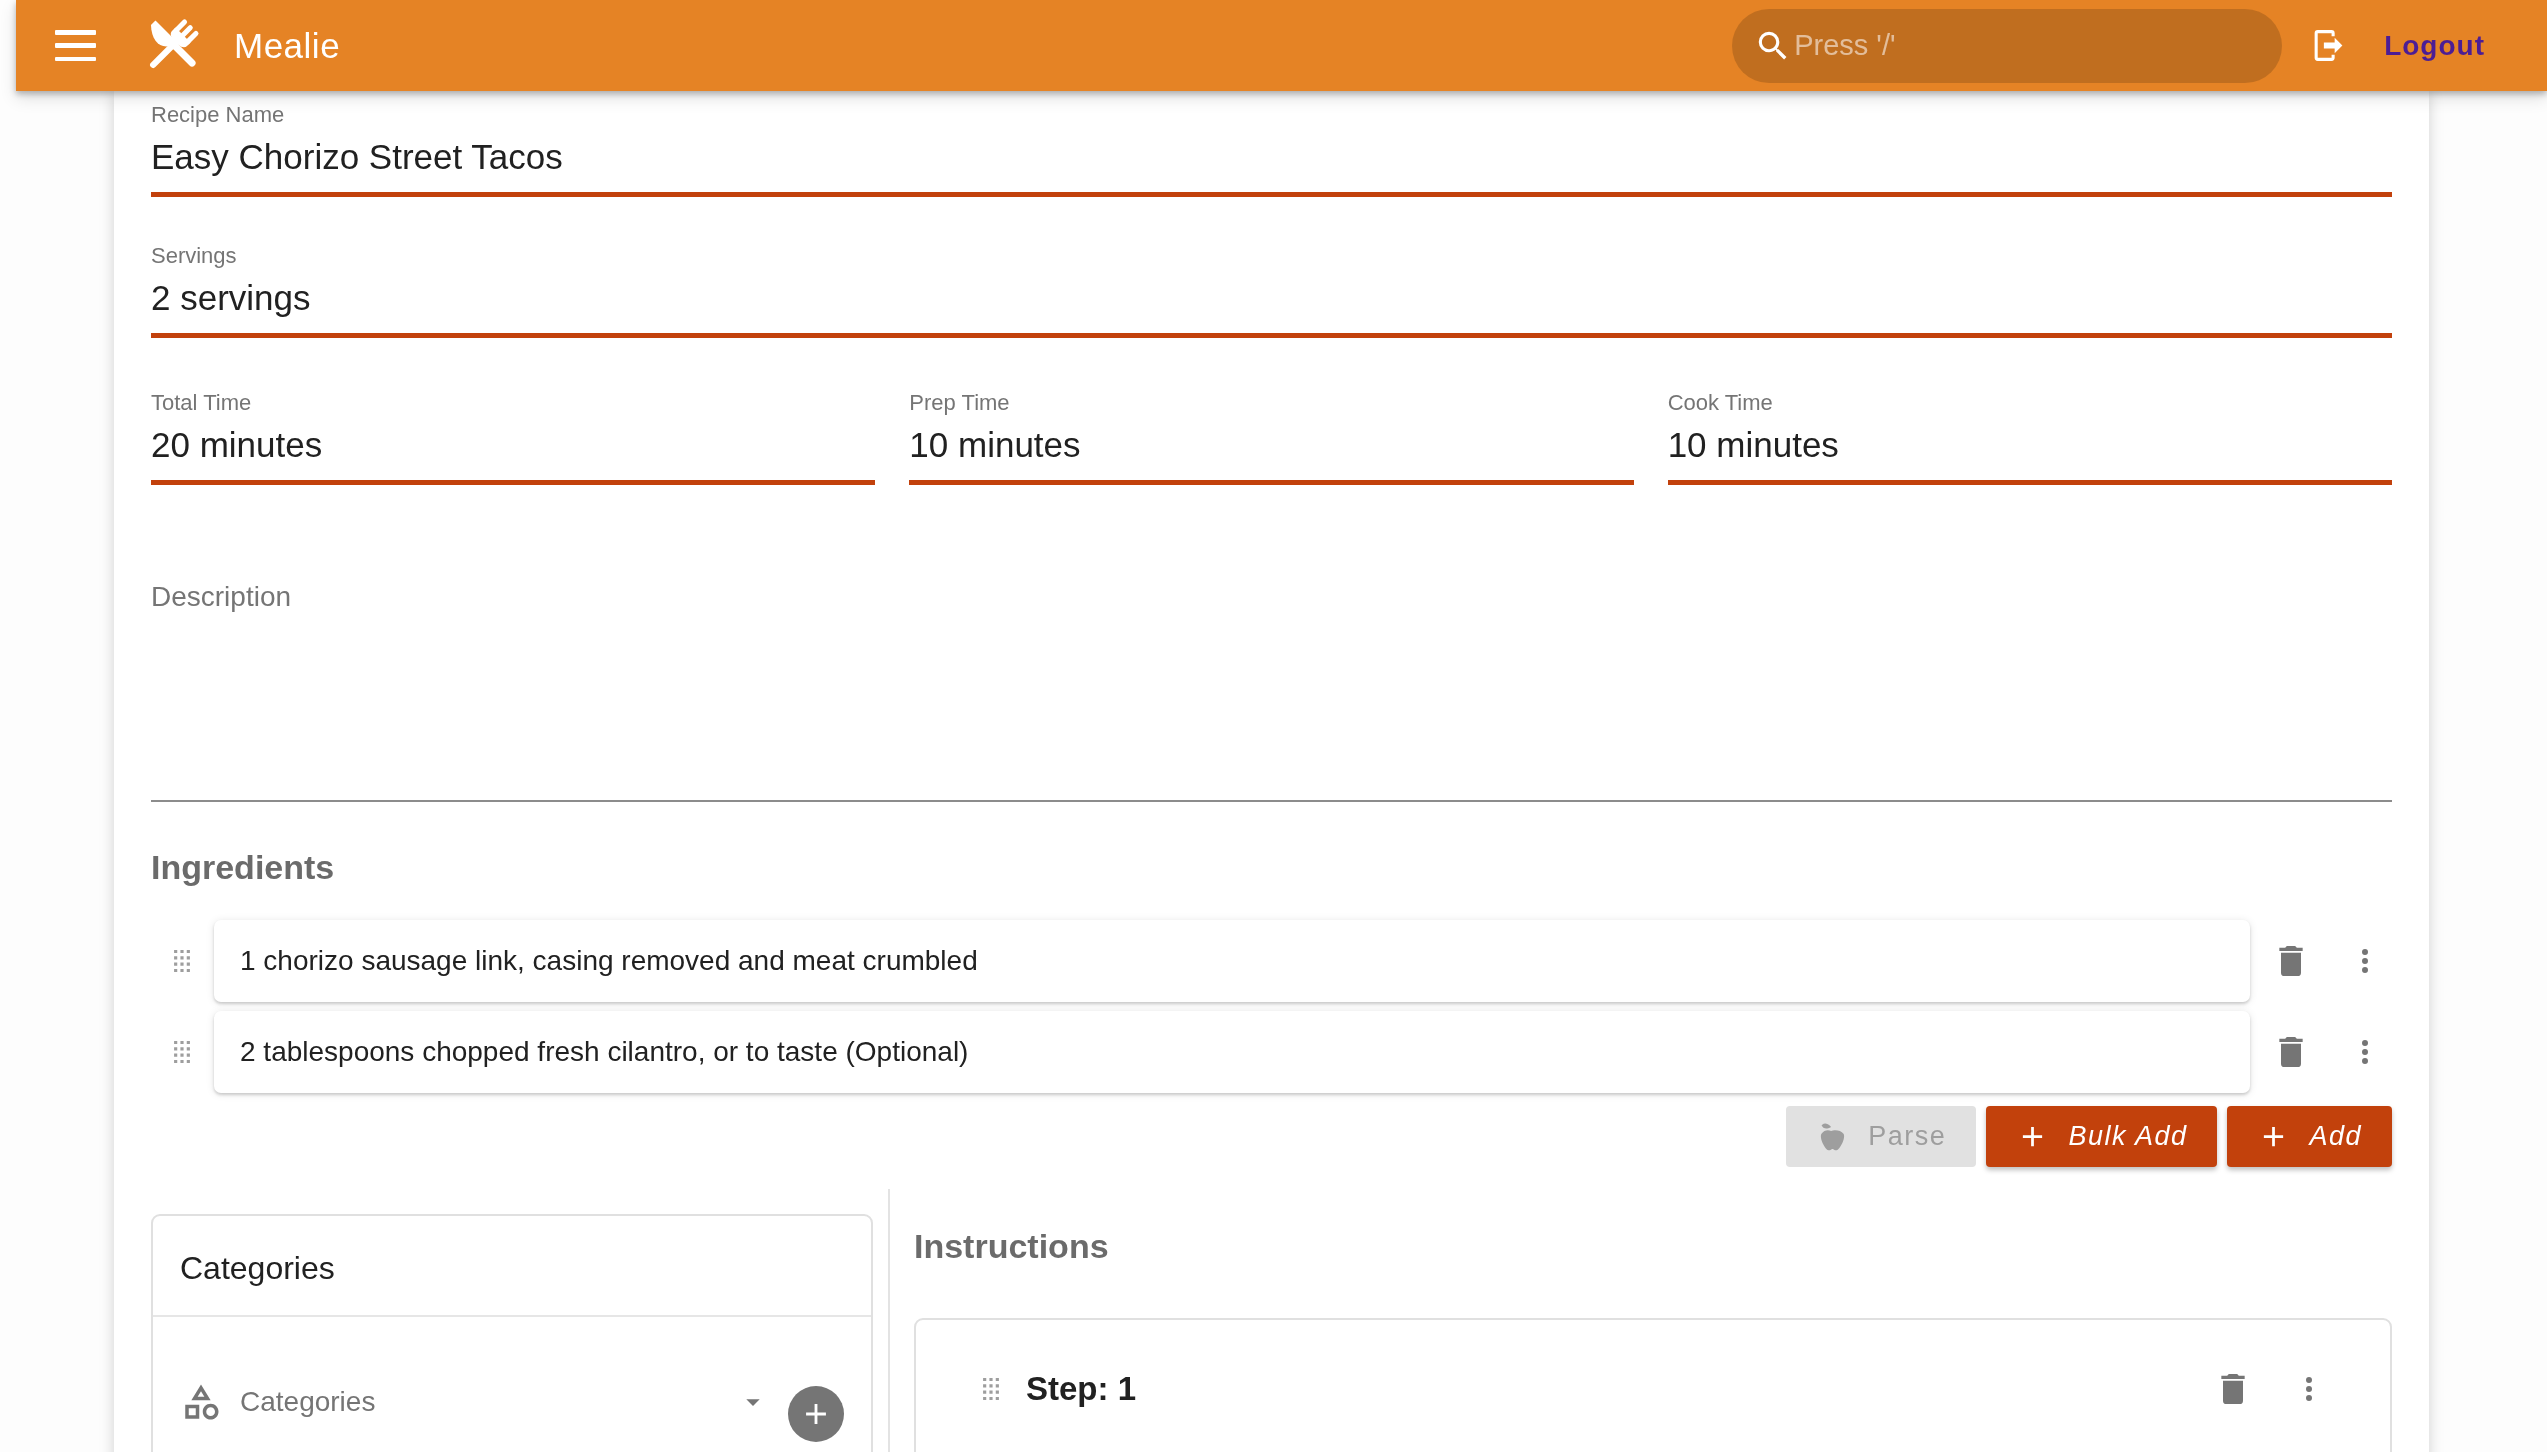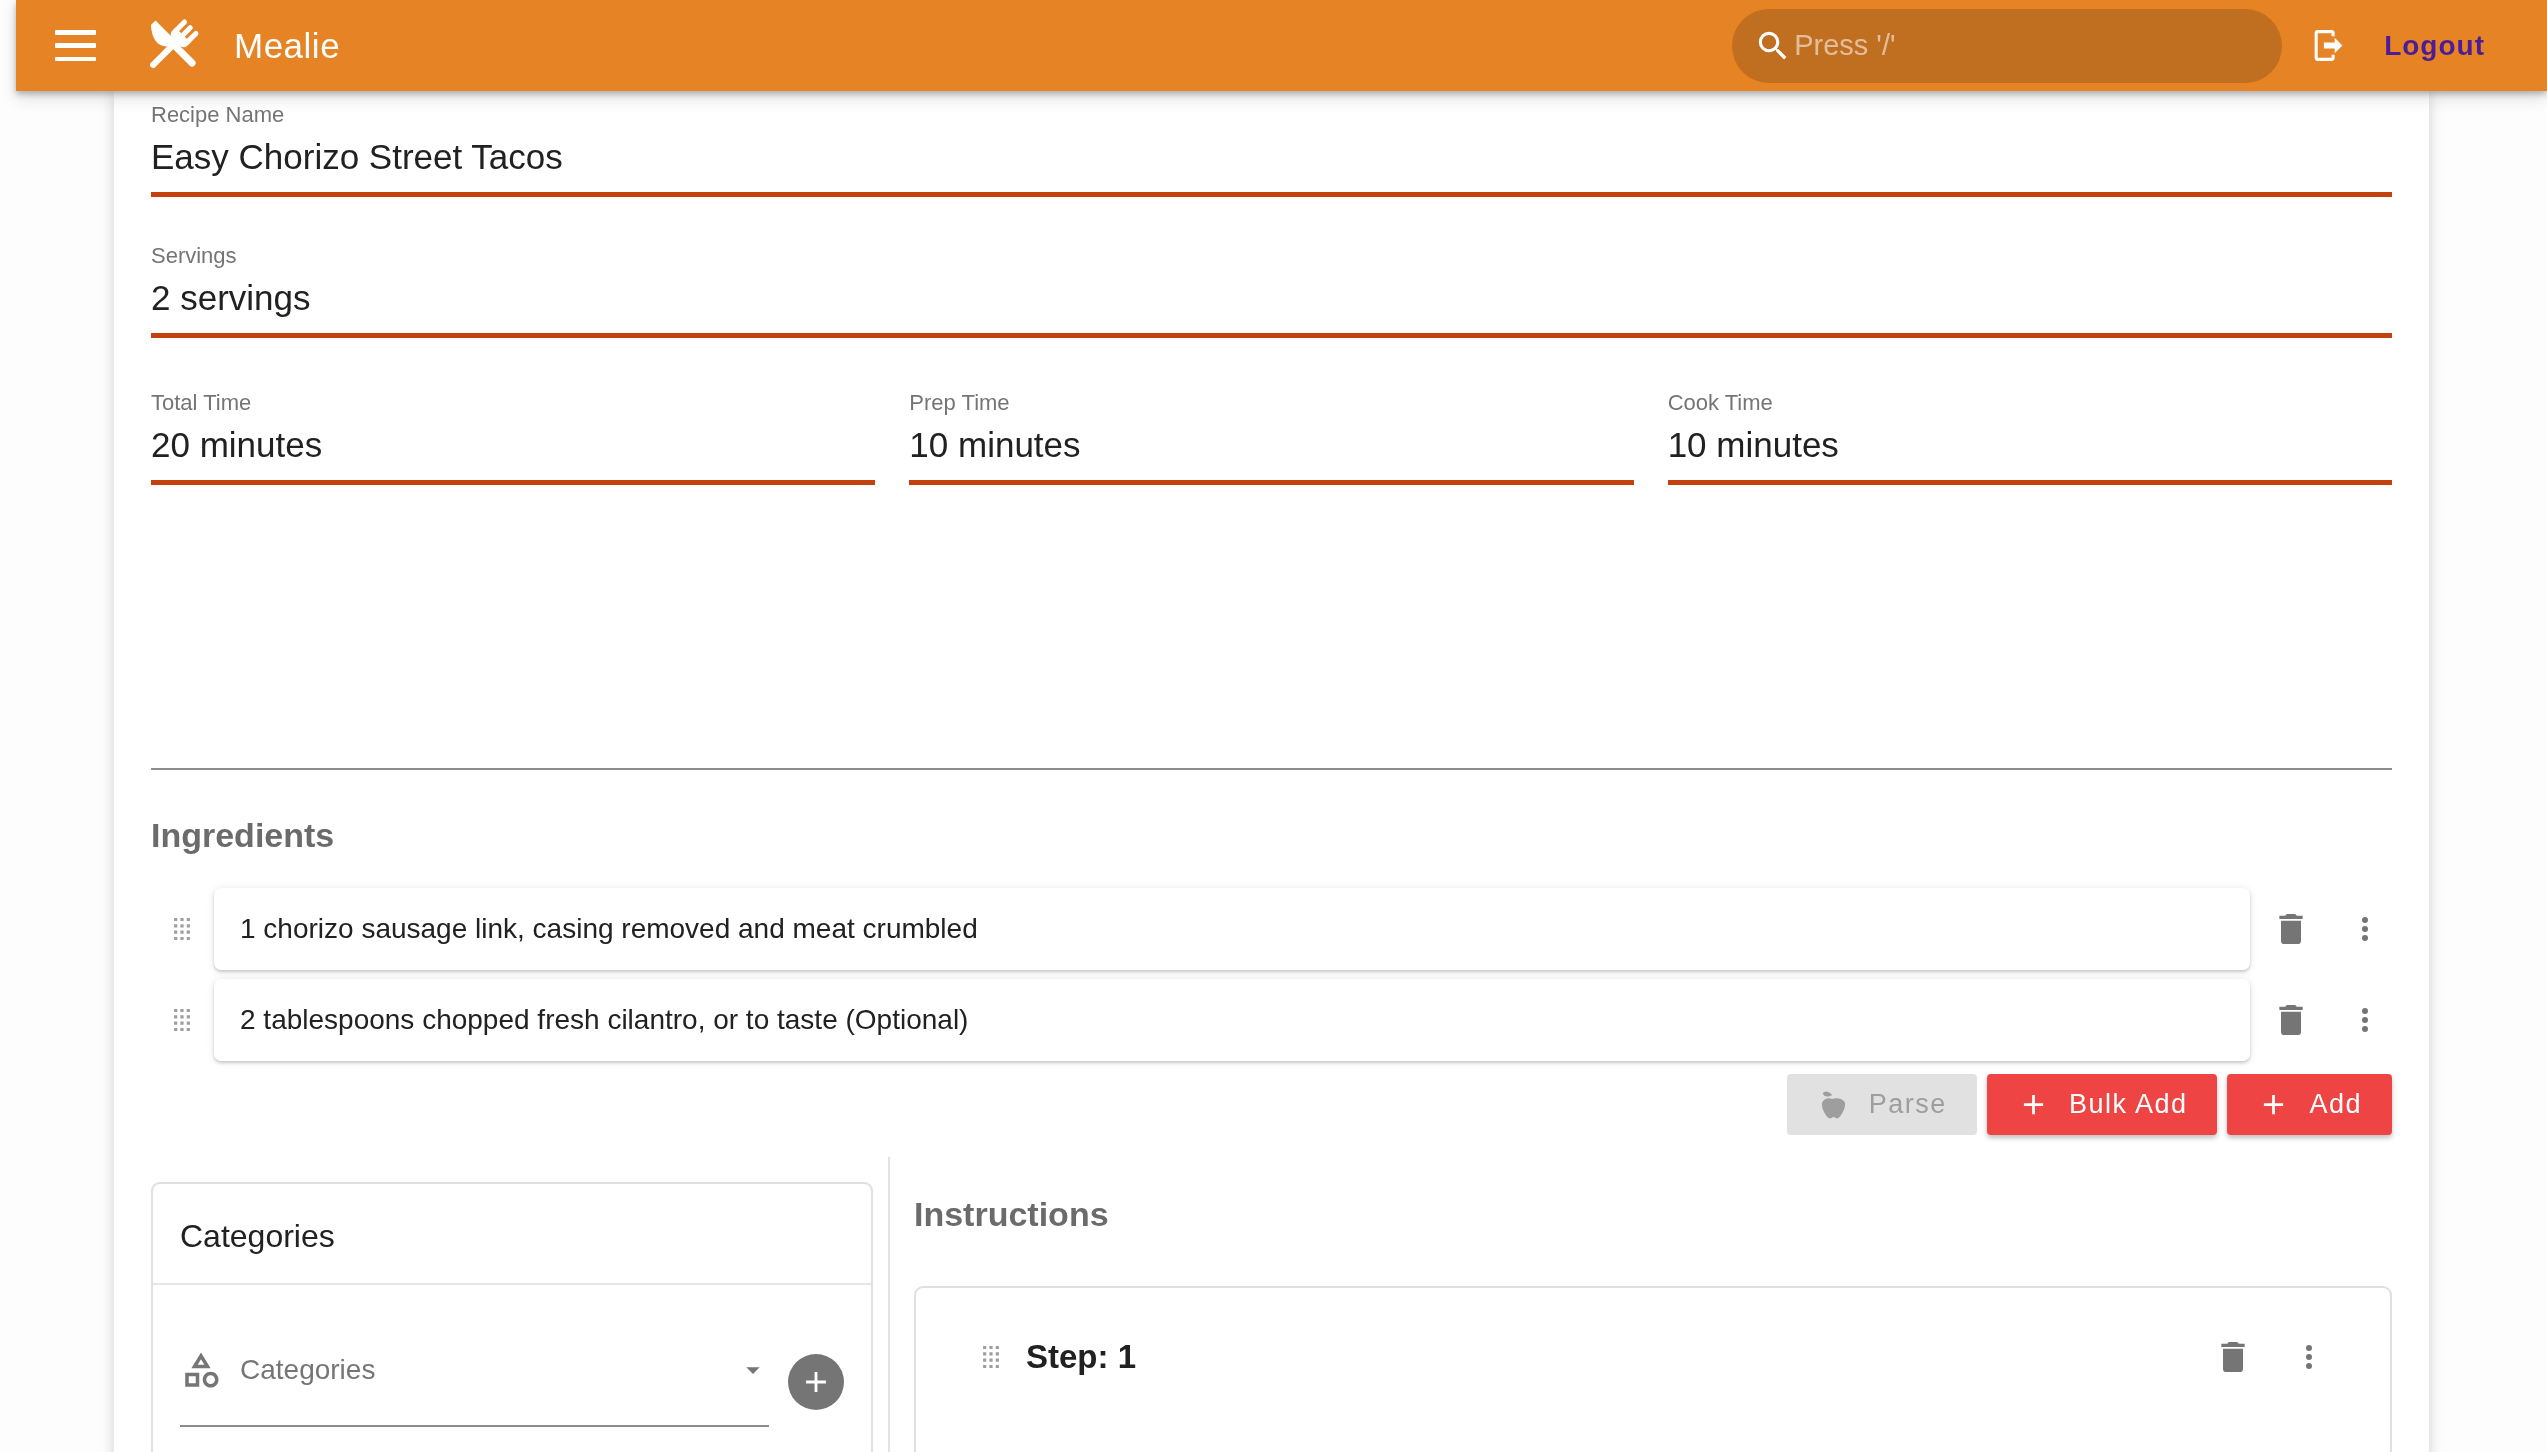--- a/index.html
+++ b/index.html
@@ -85,21 +85,21 @@
 
   .ing-actions { margin-top:13px; display:flex; justify-content:flex-end; gap:10px; }
   .btn {
     height:61px; display:flex; align-items:center; border-radius:4px;
     padding:0 30px; font-size:27px; font-weight:500; letter-spacing:1.5px;
     cursor:pointer; user-select:none;
   }
   .btn svg { width:33px; height:33px; margin-right:19px; }
   .btn-disabled { background:#E1E1E1; color:#9E9E9E; }
   .btn-disabled svg { fill:#9E9E9E; }
-  .btn-green { background:#ef4444; color:#fff; box-shadow:0 3px 5px rgba(0,0,0,.25); }
+  .btn-green { background:#c2410c; color:#fff; box-shadow:0 3px 5px rgba(0,0,0,.25);font-style:italic; }
   .btn-green svg { fill:#fff; }
 
   
   .bottom { margin-top:22px; display:flex; align-items:stretch; height:398px; }
   .left-col { width:722px; flex:none; }
   .v-divider { width:2px; background:#E3E3E3; margin-left:15px; flex:none; }
   .right-col { flex:1; padding-left:24px; }
 
   .cat-card { margin-top:25px; border:2px solid #E0E0E0; border-radius:9px; height:418px; box-sizing:border-box; }
   .cat-title { font-size:32px; font-weight:500; color:#212121; padding:34px 27px 28px; }
@@ -193,20 +193,21 @@
       <div class="lbl">Prep Time</div>
       <input type="text" value="10 minutes" style="">
     </div>
     <div class="field">
       <div class="lbl">Cook Time</div>
       <input type="text" value="10 minutes" style="">
     </div>
   </div>
 
   <div class="desc">
+    <div class="desc-lbl">Description</div>
     <div class="desc-space"></div>
   </div>
 
   <div class="section-heading">Ingredients</div>
 
   <div class="ing-list">
     <div class="ing-row">
       <span class="drag-handle">
         <svg viewBox="0 0 24 24">
             <path d="M7,19V17H9V19H7M11,19V17H13V19H11M15,19V17H17V19H15M7,15V13H9V15H7M11,15V13H13V15H11M15,15V13H17V15H15M7,11V9H9V11H7M11,11V9H13V11H11M15,11V9H17V11H15M7,7V5H9V7H7M11,7V5H13V7H11M15,7V5H17V7H15Z"></path>

